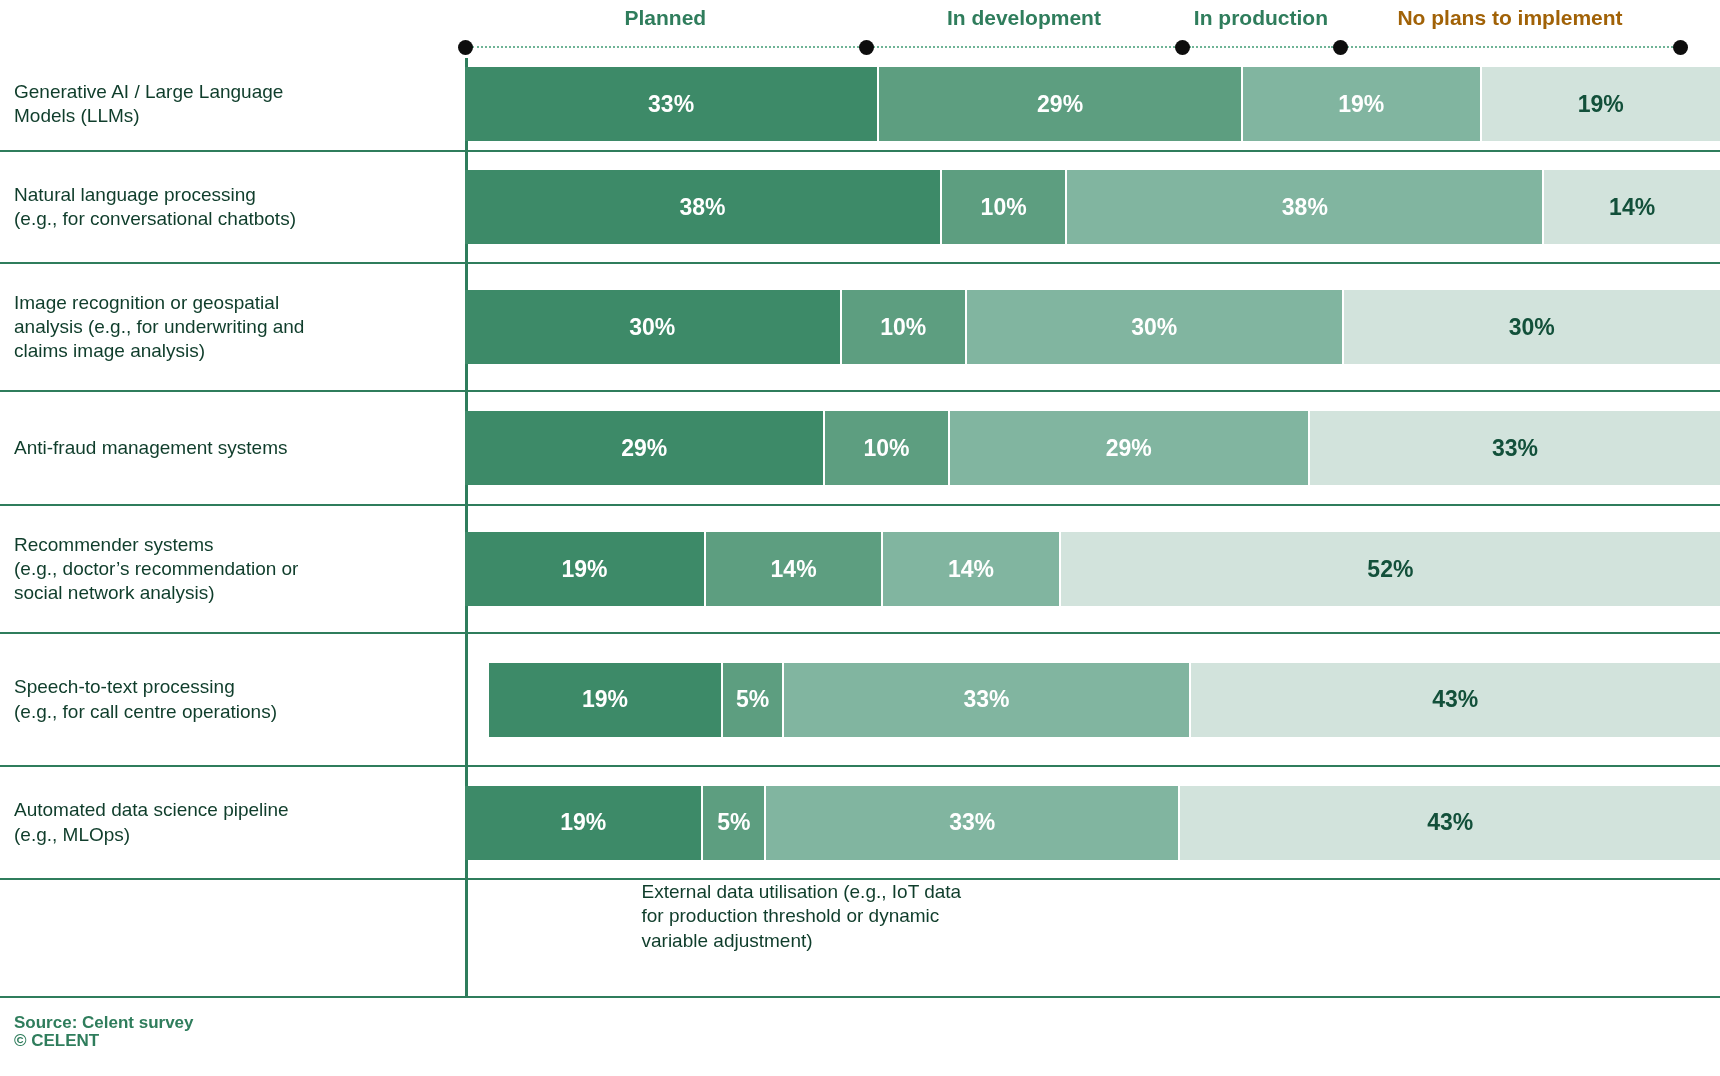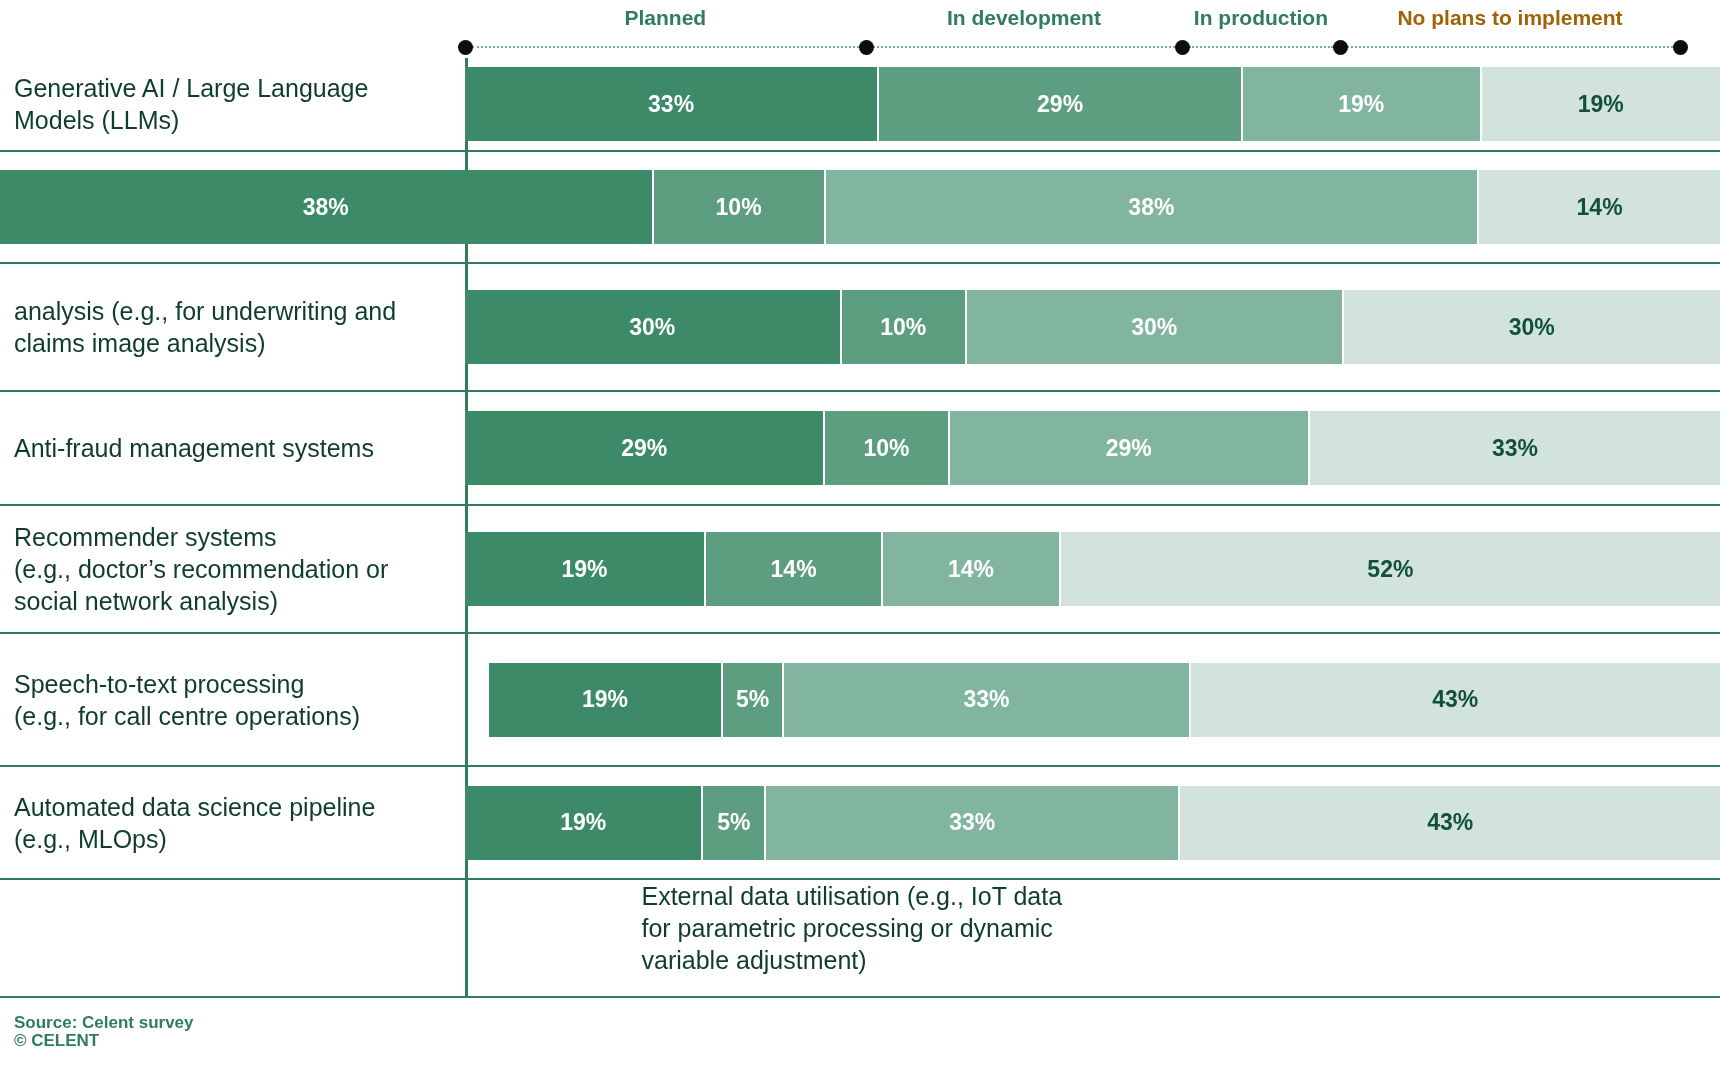--- a/index.html
+++ b/index.html
@@ -47,21 +47,21 @@
     display:flex;
     align-items:center;
   }
   .row:first-child{ border-top:none; }
 
   .row-label{
     width:465px;
     flex:0 0 465px;
     box-sizing:border-box;
     padding:0 14px 0 14px;
-    font-size:25px;
+    font-size:19px;
     line-height:1.28;
     color:#0f3d2b;
   }
 
   .row-bars{
     position:relative;
     flex:1 1 auto;
     height:100%;
     display:flex;
     align-items:center;
@@ -154,39 +154,44 @@
             <div class="seg s2" style="width: 19%;">
               <span>19%</span>
             </div>
             <div class="seg s3" style="width: 19%;">
               <span>19%</span>
             </div>
           </div>
         </div>
       </div>
       <div class="row" style="height: 112px;">
+        <div class="row-label">
+          <div>Natural language processing</div>
+          <div>(e.g., for conversational chatbots)</div>
+        </div>
         <div class="row-bars">
           <div class="bar">
             <div class="seg s0" style="width: 38%;">
               <span>38%</span>
             </div>
             <div class="seg s1" style="width: 10%;">
               <span>10%</span>
             </div>
             <div class="seg s2" style="width: 38%;">
               <span>38%</span>
             </div>
             <div class="seg s3" style="width: 14%;">
               <span>14%</span>
             </div>
           </div>
         </div>
       </div>
       <div class="row" style="height: 128px;">
         <div class="row-label">
+          <div>Image recognition or geospatial</div>
           <div>analysis (e.g., for underwriting and</div>
           <div>claims image analysis)</div>
         </div>
         <div class="row-bars">
           <div class="bar">
             <div class="seg s0" style="width: 30%;">
               <span>30%</span>
             </div>
             <div class="seg s1" style="width: 10%;">
               <span>10%</span>
@@ -284,21 +289,21 @@
             </div>
             <div class="seg s3" style="width: 43%;">
               <span>43%</span>
             </div>
           </div>
         </div>
       </div>
       <div class="row" style="height: 130px; flex-direction: column;">
         <div class="row-label">
           <div>External data utilisation (e.g., IoT data</div>
-          <div>for parametric processing or dynamic</div>
+          <div>for production threshold or dynamic</div>
           <div>variable adjustment)</div>
         </div>
         <div class="row-bars">
           <div class="bar">
             <div class="seg s0" style="width: 4.9505%;">
               <span>5%</span>
             </div>
             <div class="seg s1" style="width: 9.90099%;">
               <span>10%</span>
             </div>

